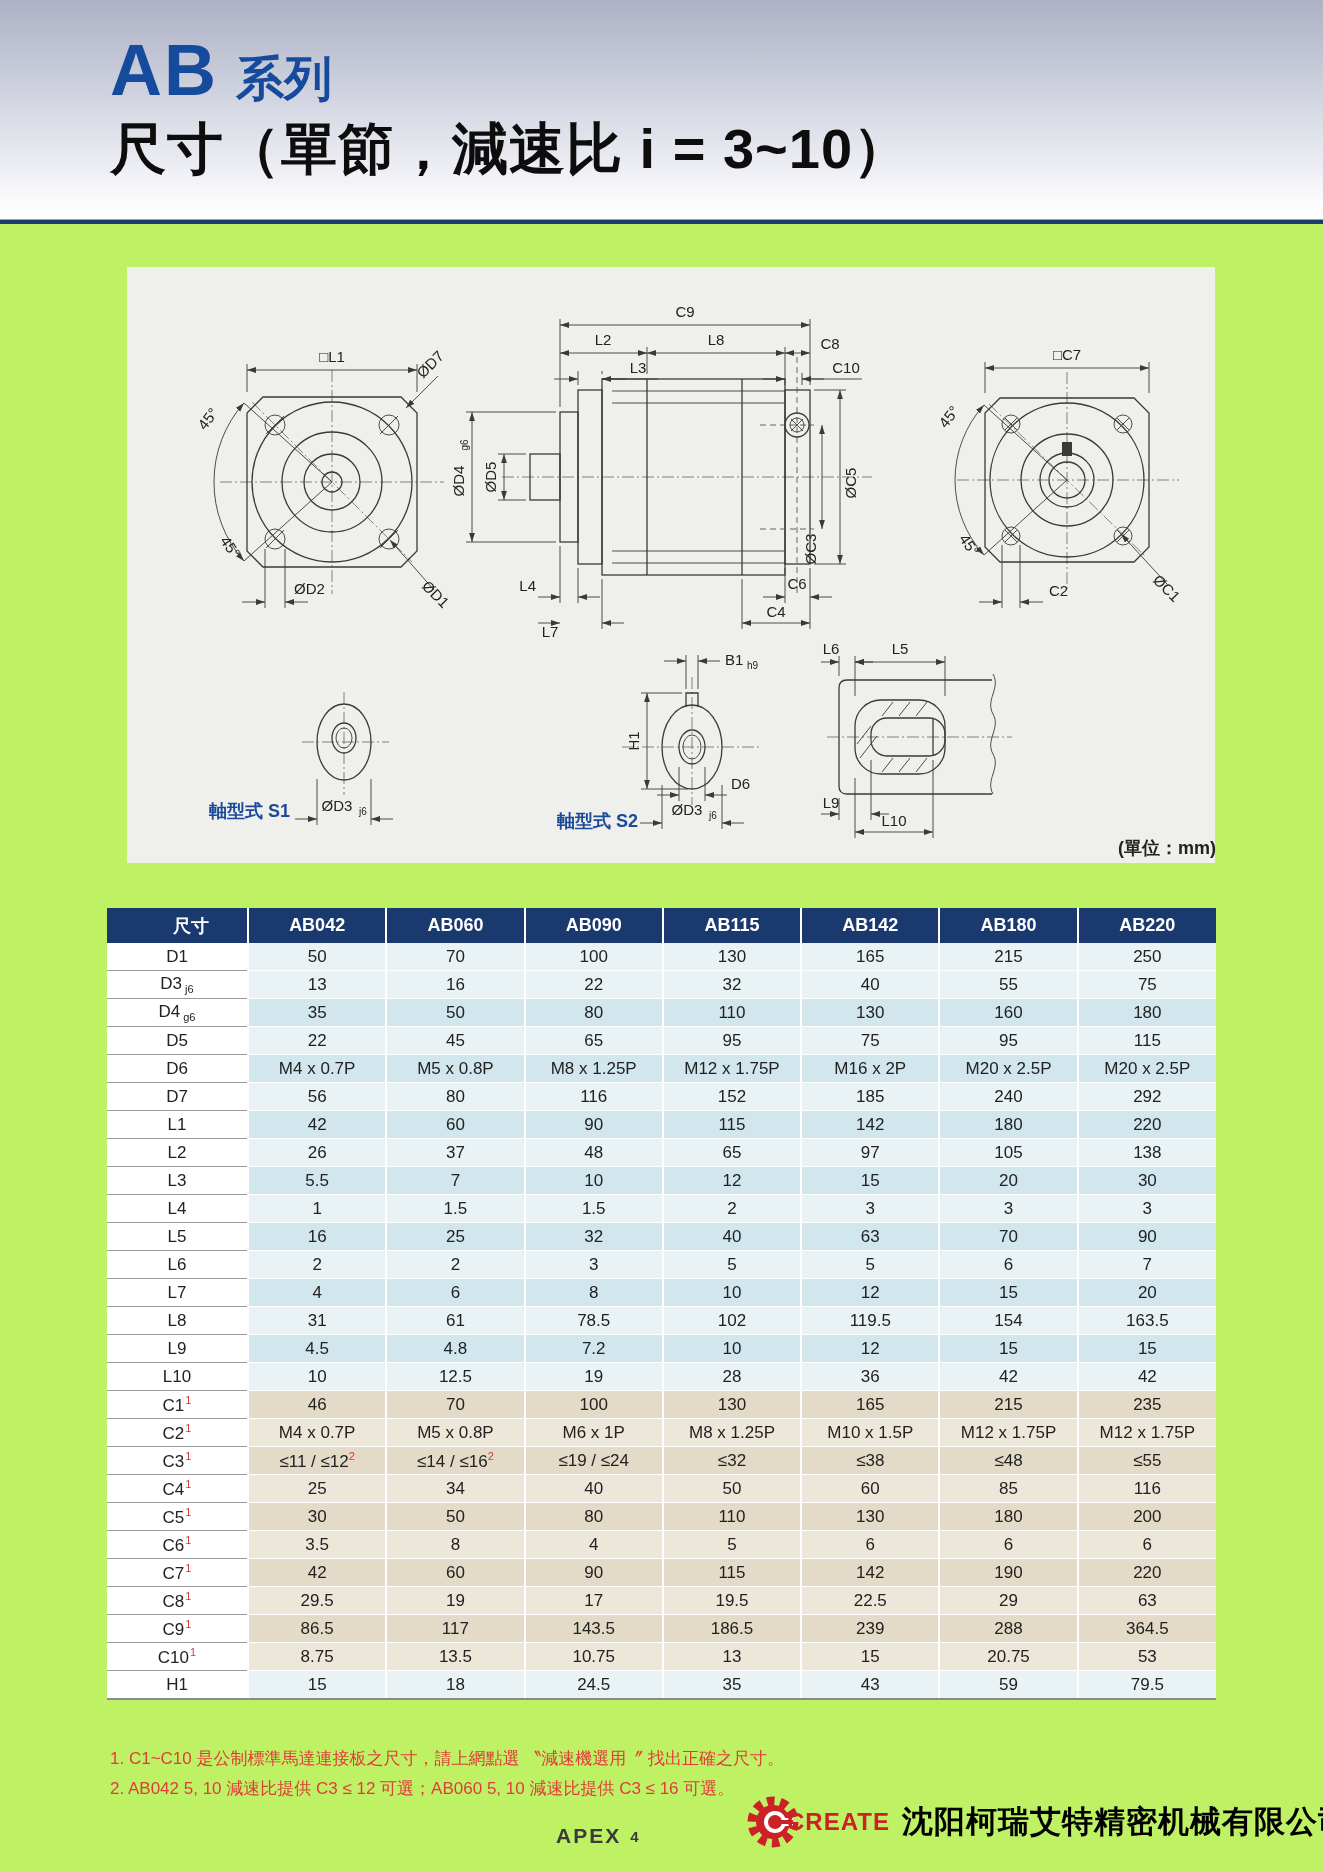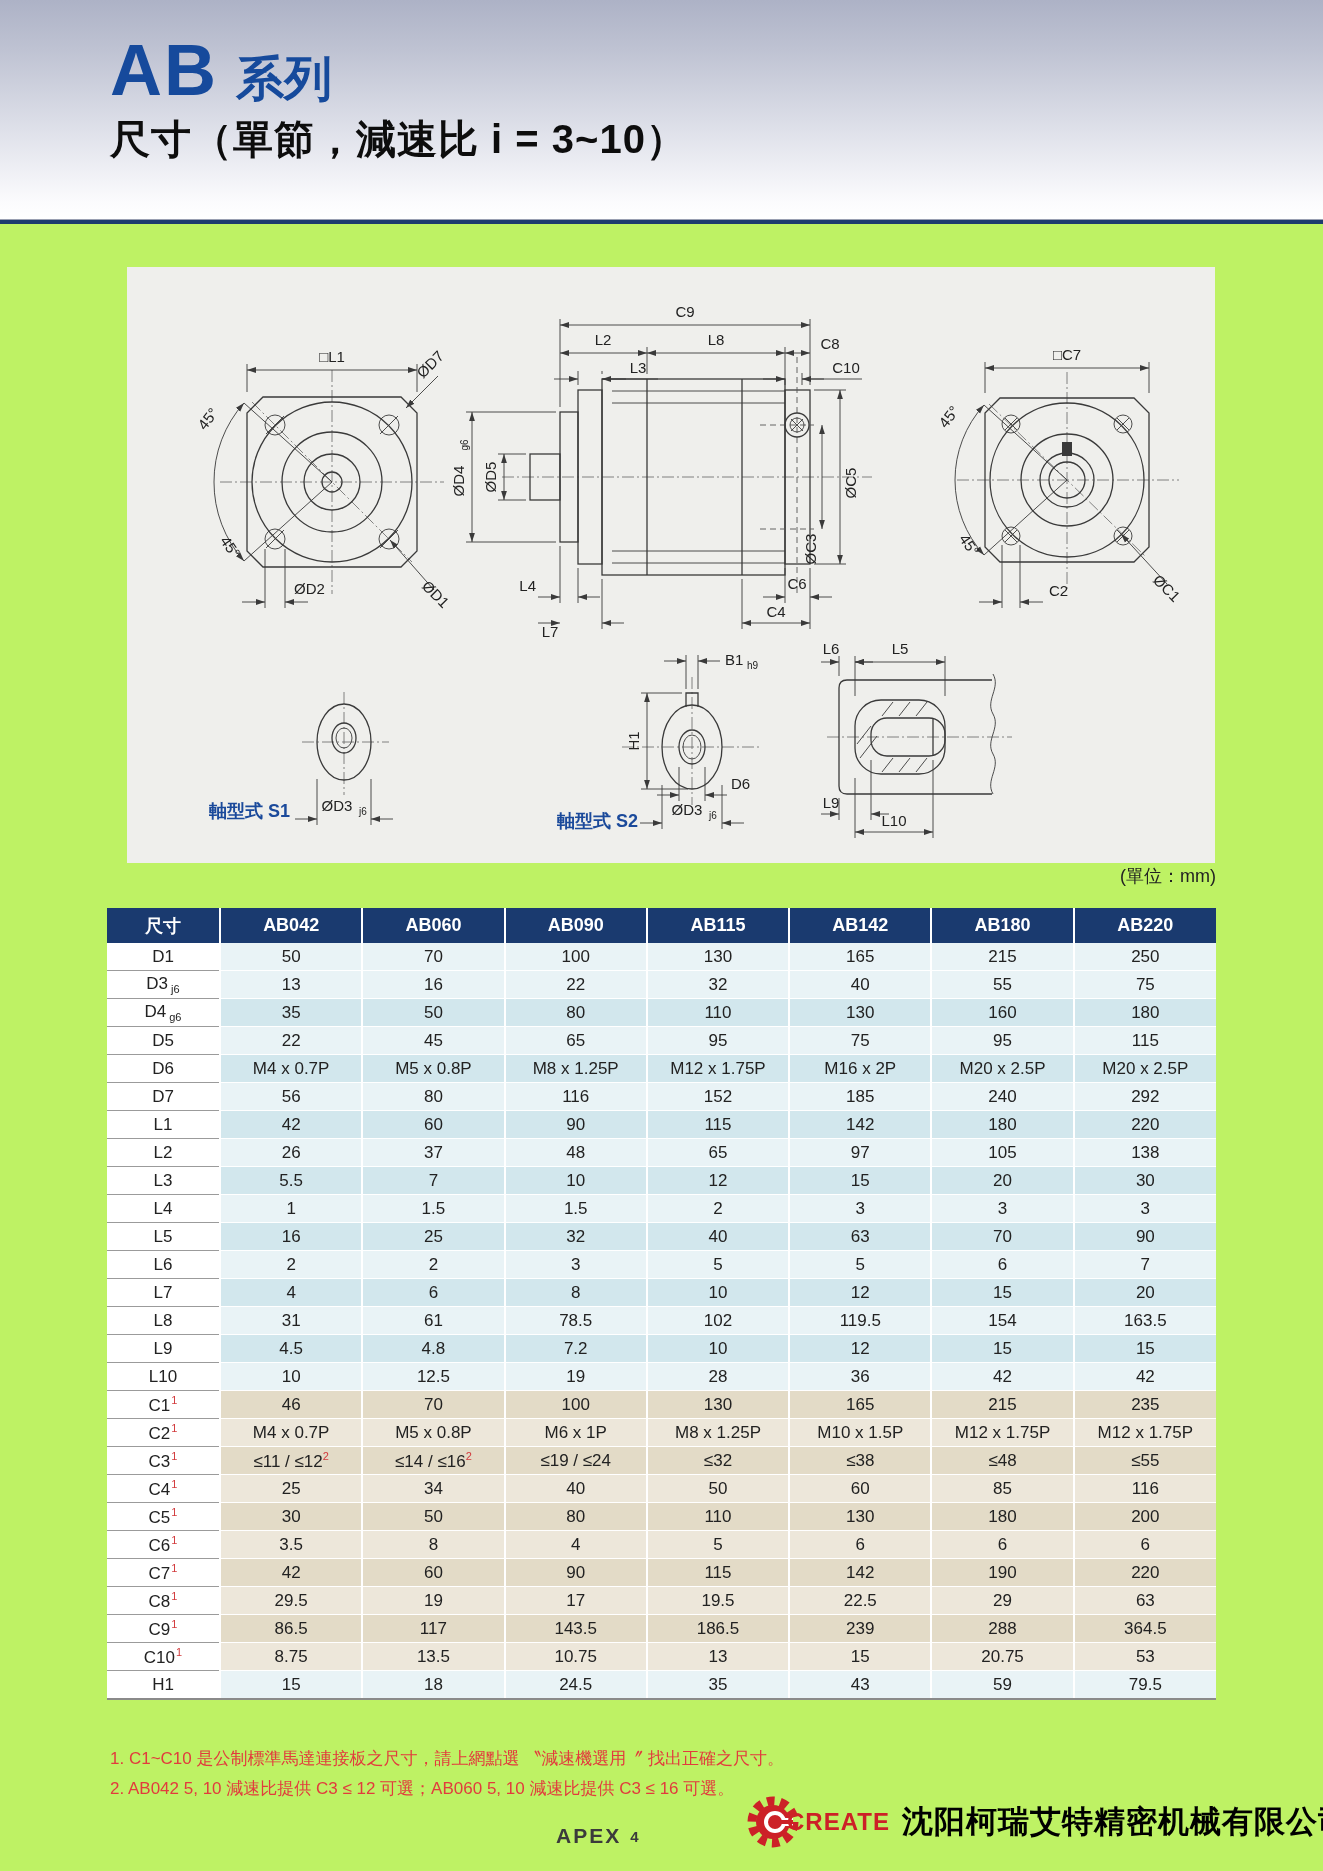--- a/index.html
+++ b/index.html
@@ -6,40 +6,40 @@
   .page{position:relative;width:1323px;height:1871px;background:#bef264;
         font-family:"Liberation Sans",sans-serif;overflow:hidden;}
 
   
   .hdr{position:absolute;left:0;top:0;width:1323px;height:219px;
        background:linear-gradient(180deg,#adb2c6 0%,#bec2d2 22%,#dfe1ea 60%,#fbfbfd 92%,#ffffff 100%);}
   .hdr-rule{position:absolute;left:0;top:219px;width:1323px;height:4px;background:#1d3c6e;border-top:1px solid #9aa0b2;}
   .title-row{position:absolute;left:110px;top:34px;display:flex;align-items:baseline;gap:18px;}
   .title-en{font-size:72px;font-weight:bold;color:#164a9c;letter-spacing:2px;line-height:1;}
   .title-zh{font-size:48px;font-weight:bold;color:#164a9c;line-height:1;}
-  .subtitle{position:absolute;left:110px;top:112px;font-size:40px;font-weight:bold;color:#0d0d0d;letter-spacing:1px;}
+  .subtitle{position:absolute;left:110px;top:112px;font-size:56px;font-weight:bold;color:#0d0d0d;letter-spacing:1px;}
 
   
   .panel{position:absolute;left:127px;top:267px;width:1088px;height:596px;background:#efefec;}
   .fig{position:absolute;}
   .fig svg{display:block;}
   .dl{stroke:#3a3a3a;stroke-width:1.3;fill:none;}
   .dthin{stroke:#3a3a3a;stroke-width:0.9;fill:none;}
   .cl{stroke:#666;stroke-width:0.8;fill:none;stroke-dasharray:12 3 2 3;}
   .dash{stroke:#555;stroke-width:0.9;fill:none;stroke-dasharray:6 4;}
   .dtxt{font-family:"Liberation Sans",sans-serif;font-size:15px;fill:#222;}
   .dtxts{font-family:"Liberation Sans",sans-serif;font-size:10px;fill:#222;}
   .dcap{font-family:"Liberation Sans",sans-serif;font-size:18px;font-weight:bold;fill:#1b4a9b;}
 
   
-  .unit-note{position:absolute;right:107px;top:864px;font-size:18px;color:#222;}
+  .unit-note{position:absolute;right:107px;top:836px;font-size:18px;color:#222;font-weight:bold;}
   .dim-table{position:absolute;left:107px;top:908px;width:1109px;border-collapse:collapse;table-layout:fixed;}
   .dim-table th,.dim-table td{padding:0;text-align:center;vertical-align:middle;}
   .dim-table thead th{background:#1a3a6f;color:#ffffff;font-size:18px;font-weight:bold;height:35px;border-left:2px solid #ffffff;}
-  .dim-table thead th:first-child{border-left:none;width:112px;}
+  .dim-table thead th:first-child{border-left:none;width:112px;padding-left:28px;}
   .dim-table tbody th{background:#ffffff;font-weight:normal;font-size:17px;color:#222;border-bottom:1px solid #9b9b9b;height:27px;}
   .dim-table tbody td{font-size:17px;color:#222;height:27px;border-left:2px solid #ffffff;border-bottom:1px solid #ffffff;}
   .dim-table tbody tr:last-child th,.dim-table tbody tr:last-child td{border-bottom:2px solid #8a8a8a;}
   .blue-light td{background:#e9f3f6;}
   .blue-dark td{background:#d2e7ed;}
   .beige-light td{background:#ede7da;}
   .beige-dark td{background:#e3dbc7;}
   .lbl-sub{font-size:11px;vertical-align:-4px;margin-left:3px;}
   .lbl-sup{font-size:11px;vertical-align:7px;color:#d23a3c;margin-left:1px;}
   .cell-sup{font-size:11px;vertical-align:7px;color:#d23a3c;}

